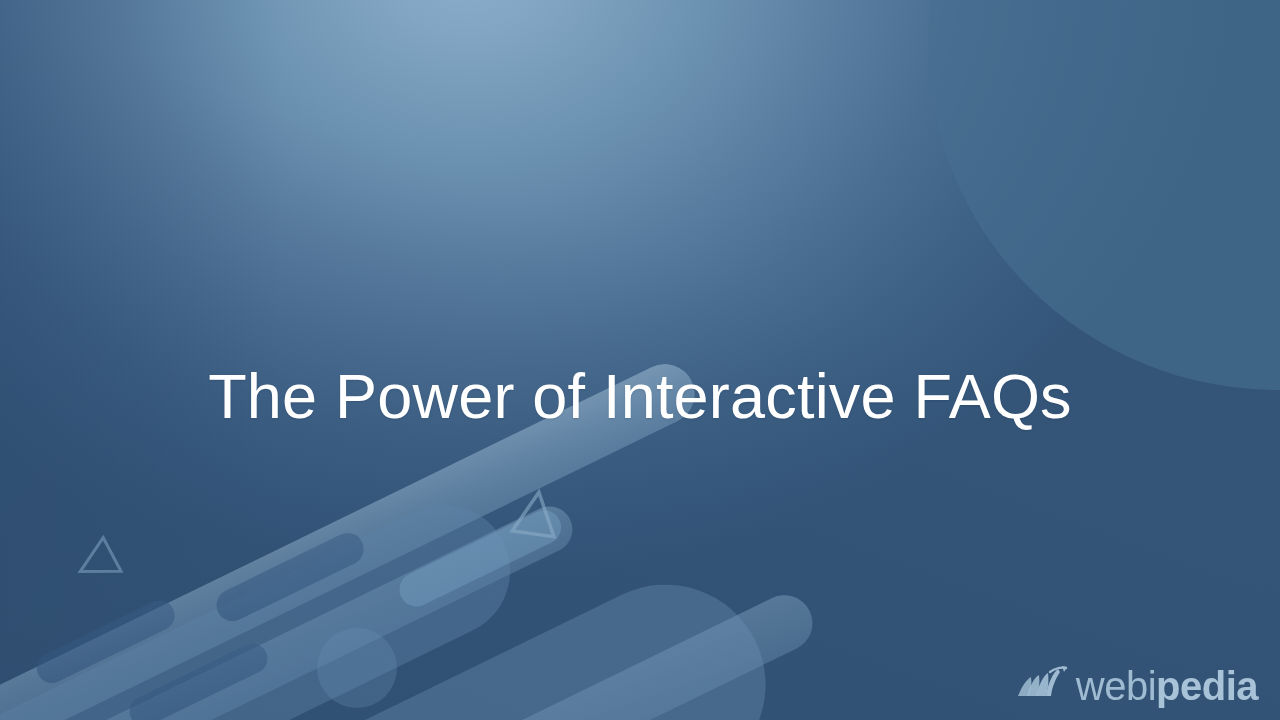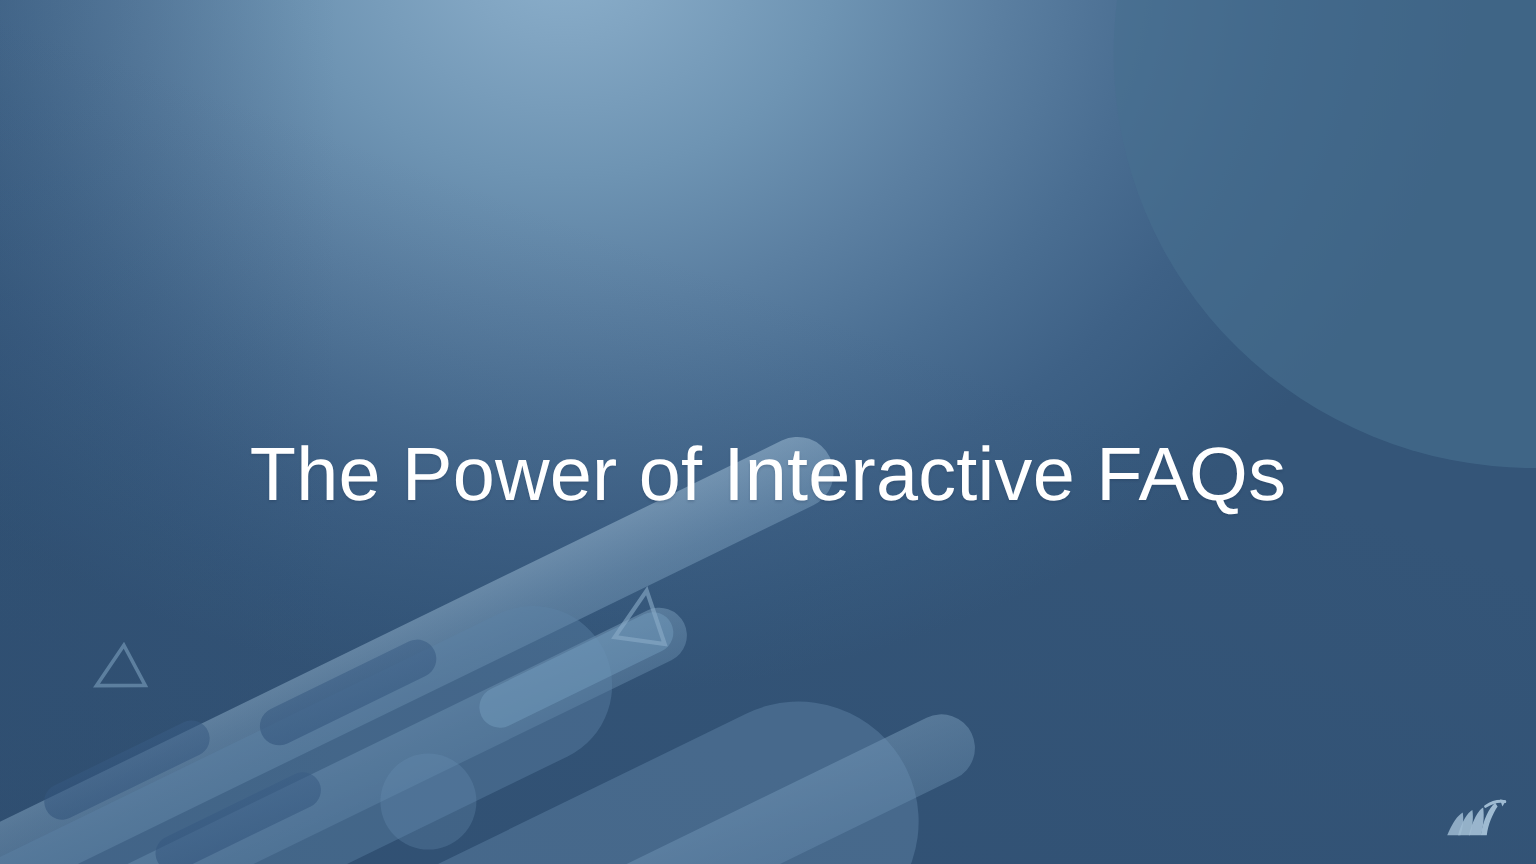--- a/index.html
+++ b/index.html
@@ -180,15 +180,18 @@
     <svg class="logo-mark" width="54" height="40" viewBox="0 0 54 40">
       <g fill="#9fbbd2">
         <path d="M2 30 C6 20 11 13 15 11 C16 17 15 24 13 30 Z" opacity="0.85"></path>
         <path d="M11 30 C14 19 19 11 23 9 C24 16 23 24 21 30 Z" opacity="0.9"></path>
         <path d="M20 30 C23 18 28 9 32 7 C33 15 32 24 30 30 Z" opacity="0.95"></path>
         <path d="M30 30 C32 17 37 7 42 3 L44 6 C40 12 36 21 35 30 Z"></path>
       </g>
       <path d="M34 6 C40 2 45 1 50 2" fill="none" stroke="#9fbbd2" stroke-width="2.4" stroke-linecap="round"></path>
       <polygon points="51,1 46,0 48,6" fill="#9fbbd2"></polygon>
     </svg>
+    <span class="logo-word">
+      <span class="thin">webi</span><span class="bold">pedia</span>
+    </span>
   </div>
 
 </div>
 
 </body></html>

